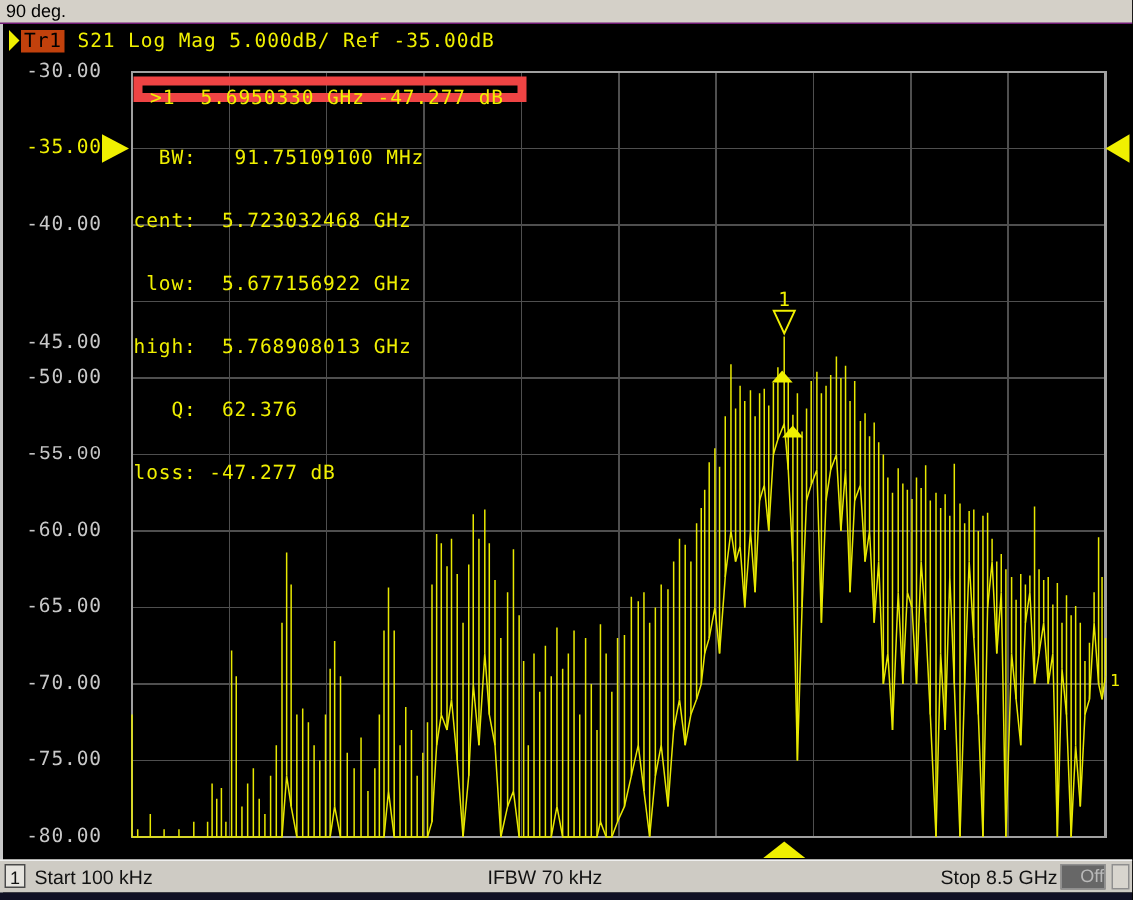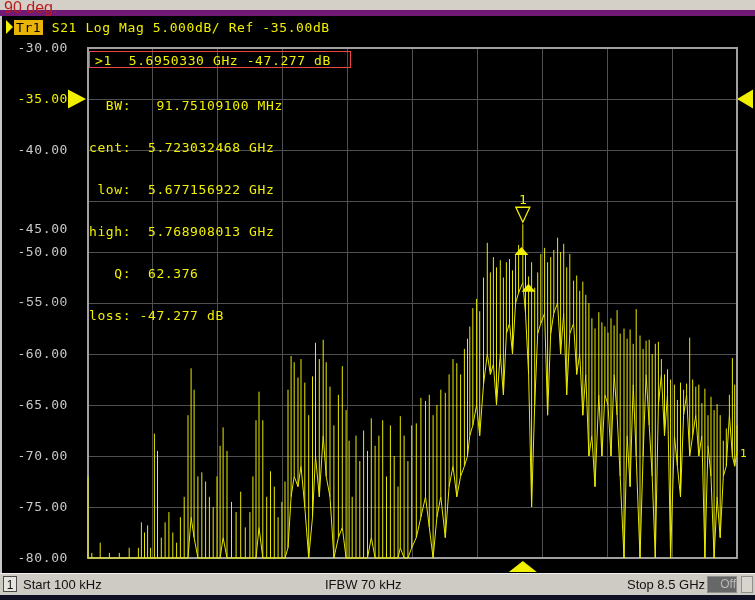--- a/index.html
+++ b/index.html
@@ -1,35 +1,35 @@
 <!DOCTYPE html>
 <html><head>
 <meta charset="utf-8">
 <style>
   html,body{margin:0;padding:0;background:#000;}
   #screen{position:relative;width:755px;height:600px;background:#000;overflow:hidden;
           font-family:"DejaVu Sans Mono",monospace;}
   
   #titlebar{position:absolute;left:0;top:0;width:755px;height:16px;background:#d4d0c8;
-            border-bottom:6px solid #701a75;color:#b91c1c;
-            font-family:"Liberation Sans",sans-serif;font-size:16px;line-height:15px;padding-left:4px;box-sizing:border-box;}
+            border-bottom:1px solid #701a75;color:#000000;
+            font-family:"Liberation Sans",sans-serif;font-size:12px;line-height:15px;padding-left:4px;box-sizing:border-box;}
   
   #leftedge{position:absolute;left:0;top:16px;width:2px;height:584px;background:#c8c8c8;}
   
   #trheader{position:absolute;left:6px;top:19px;height:16px;display:flex;align-items:center;
             font-size:13px;letter-spacing:0.6px;color:#f0f000;white-space:pre;}
   #trarrow{width:0;height:0;border-left:7px solid #f0f000;border-top:7px solid transparent;
            border-bottom:7px solid transparent;margin-right:1px;}
-  #trbadge{background:#eab308;color:#000;padding:0 2px;}
+  #trbadge{background:#c2410c;color:#000;padding:0 2px;}
   
   .ylab{position:absolute;left:8px;width:60px;text-align:right;font-size:13px;letter-spacing:0.6px;
         color:#c8c8c8;line-height:15px;}
   .ylab.ref{color:#f0f000;}
   
-  #mkbox{position:absolute;left:89px;top:51px;width:262px;height:17px;border:1px solid #ef4444;
+  #mkbox{position:absolute;left:89px;top:51px;width:262px;height:17px;border:6px solid #ef4444;
          color:#f0f000;font-size:13px;letter-spacing:0.6px;line-height:17px;padding-left:5px;
          white-space:pre;box-sizing:border-box;}
   #mkrows{position:absolute;left:89px;top:71px;color:#f0f000;font-size:13px;letter-spacing:0.6px;
           line-height:14px;white-space:pre;}
   
   #plotsvg{position:absolute;left:0;top:0;}
   
   #statusbar{position:absolute;left:0;top:573px;width:755px;height:22px;background:#cecbc4;
              border-top:1px solid #efefef;font-family:"Liberation Sans",sans-serif;
              font-size:13px;color:#111;box-sizing:border-box;}

